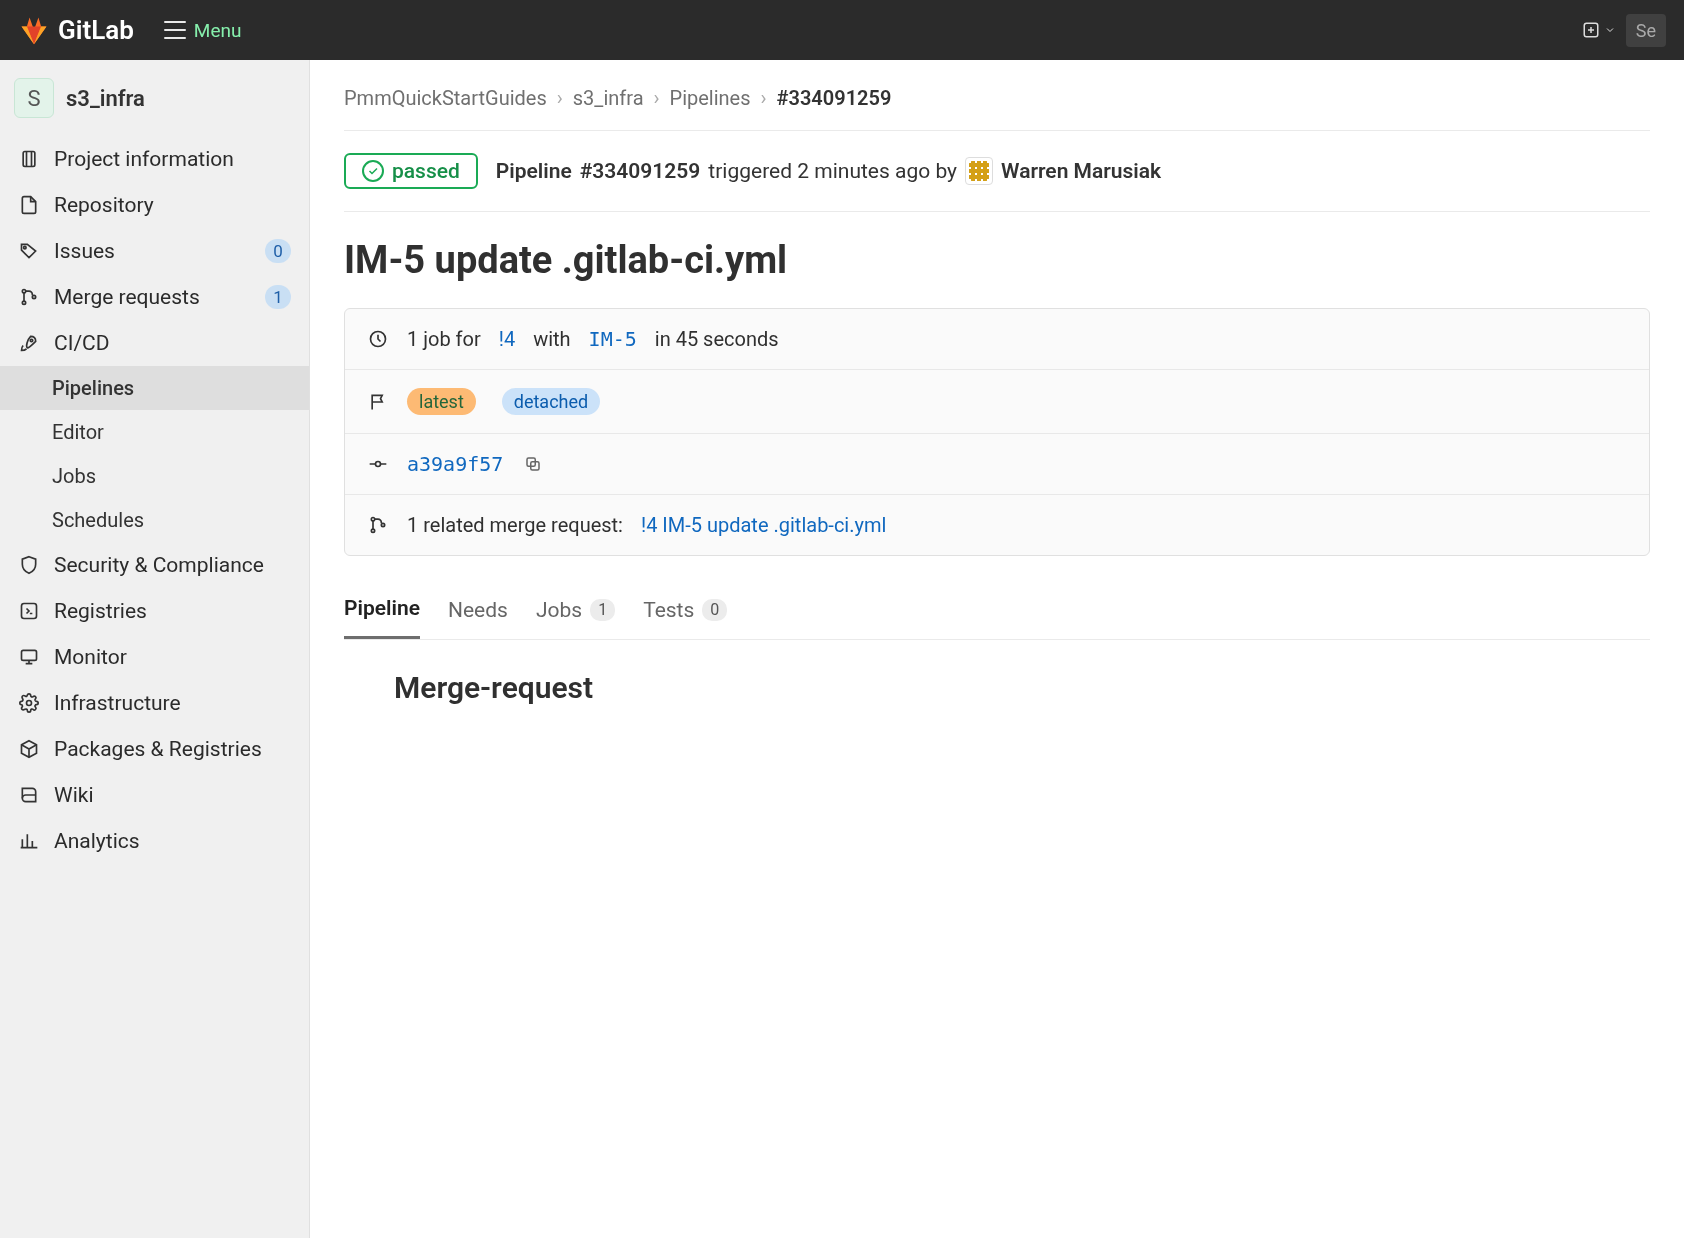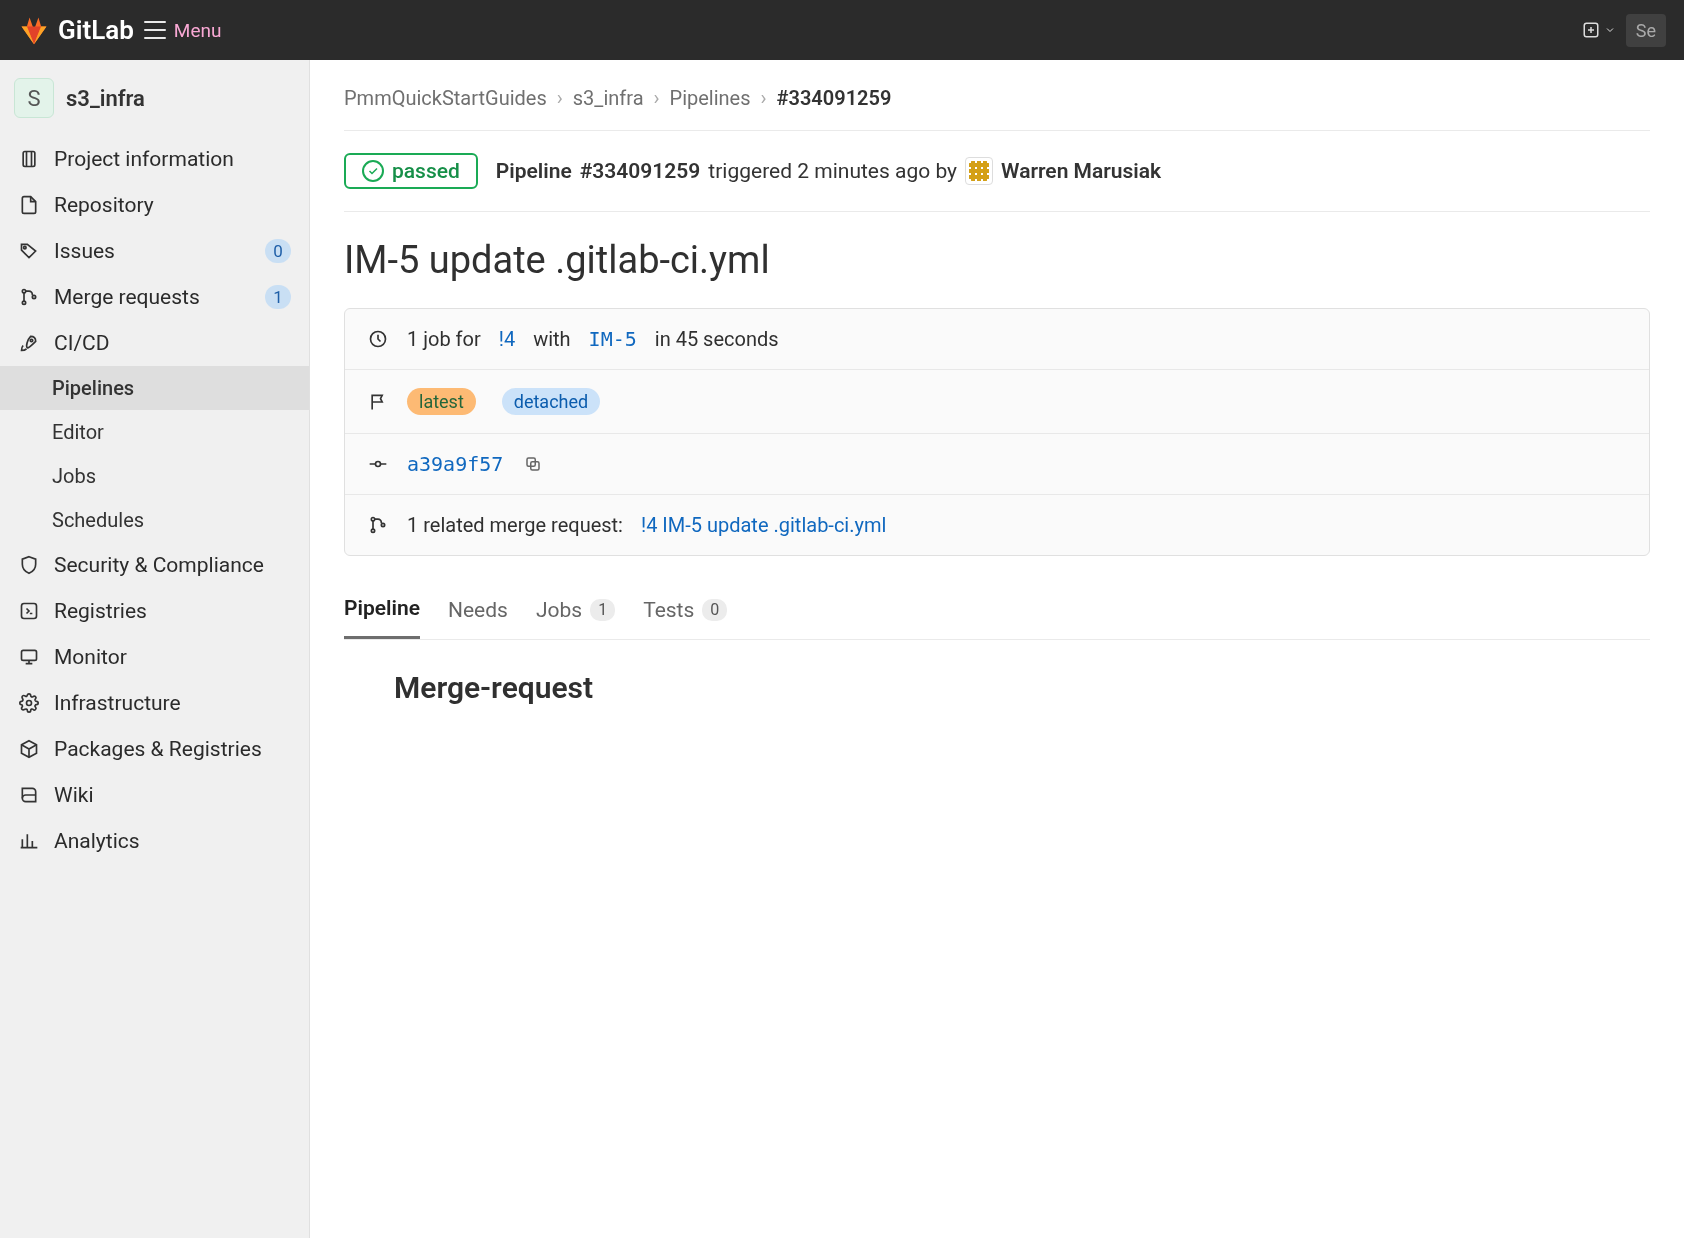--- a/index.html
+++ b/index.html
@@ -13,24 +13,24 @@
 
   
   .topbar {
     background: #2b2b2b;
     height: 60px;
     display: flex;
     align-items: center;
     padding: 0 18px;
     color: #fff;
   }
-  .topbar-left { display: flex; align-items: center; }
+  .topbar-left { display: flex; align-items: center; gap: 20px; }
   .gitlab-logo { display: flex; align-items: center; gap: 8px; font-weight: 600; font-size: 26px; color:#fff;}
   .logo-fox { width: 32px; height: 32px; }
-  .menu-btn { display: flex; align-items: center; gap: 8px; color: #f9a8d4; padding: 6px 10px; border-radius:4px; cursor:pointer;}
+  .menu-btn { display: flex; align-items: center; gap: 8px; color: #86efac; padding: 6px 10px; border-radius:4px; cursor:pointer;}
   .hamburger { width:22px; height:18px; display:flex; flex-direction:column; justify-content:space-between;}
   .hamburger span { display:block; height:2px; background:#eaeaea; border-radius:1px;}
   .topbar-right { margin-left:auto; display:flex; align-items:center; gap:4px; color:#ddd; }
   .plus-chevron { display:flex; align-items:center; gap:4px; padding:4px 6px; border-radius:4px; cursor:pointer;}
   .search-stub { background:#404040; color:#aaa; padding:6px 10px; border-radius:4px; font-size:18px; }
 
   
   .page { display:flex; height: calc(100% - 60px); }
   .sidebar { width: 310px; background:#f0f0f0; border-right:1px solid #e0e0e0; overflow-y:auto; padding-bottom:20px;}
   .main { flex:1; padding: 26px 34px; overflow-y:auto; }
@@ -90,21 +90,21 @@
   .user-avatar-inner { width:20px; height:20px; background:
       radial-gradient(circle at 50% 50%, #d4a017 0 3px, transparent 3px),
       linear-gradient(#d4a017,#d4a017);
       background-size: 6px 6px, 100% 2px;
       background-position: center, center;
       background-repeat: repeat, no-repeat;
       border-radius:3px;
   }
   .user-name { font-weight:600; font-size:21px;}
 
-  h1.cm-title { font-size:38px; font-weight:400; padding: 26px 0; }
+  h1.cm-title { font-size:38px; font-weight:700; padding: 26px 0; }
 
   .details-box { border:1px solid #e0e0e0; border-radius:6px; background:#fafafa;}
   .details-row { display:flex; align-items:center; gap:18px; padding:18px 22px; border-bottom:1px solid #e8e8e8; font-size:20px;}
   .details-row:last-child { border-bottom:none;}
   .row-icon { width:22px; height:22px; flex:none; display:flex; align-items:center; justify-content:center;}
   .row-icon svg { width:20px; height:20px; stroke:#333; fill:none; stroke-width:2;}
   .link { color:#1068bf; cursor:pointer;}
   .mono { font-family: ui-monospace, SFMono-Regular, Menlo, Monaco, Consolas, monospace; }
 
   .pill { display:inline-block; padding:3px 12px; border-radius:14px; font-size:18px; margin-right:8px;}

